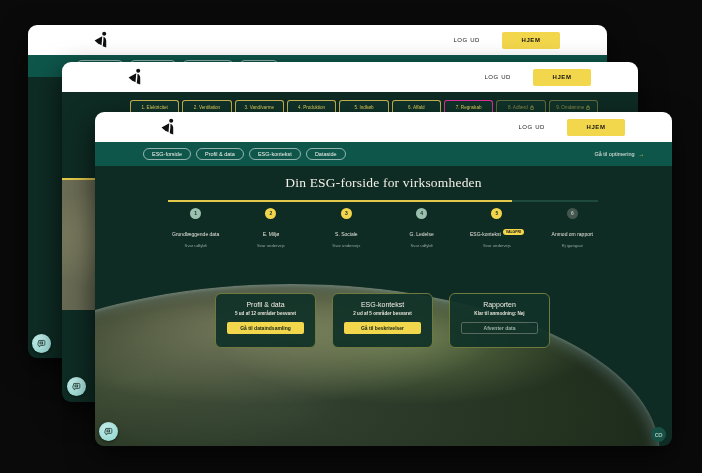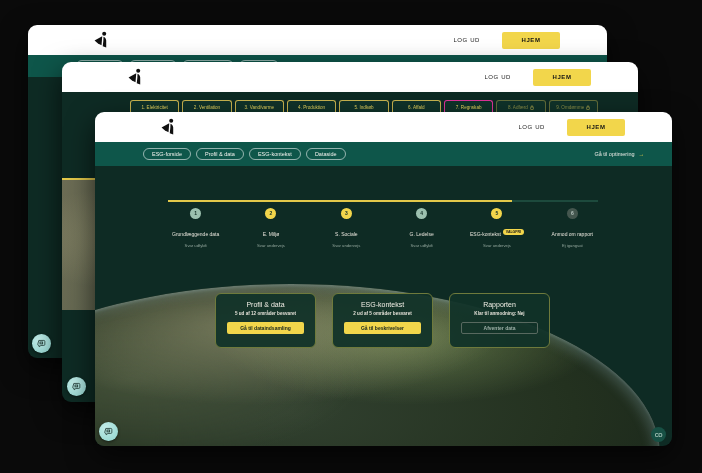--- a/index.html
+++ b/index.html
@@ -179,20 +179,21 @@
     <div class="win-nav nav24">
       <span class="pill">ESG-forside</span>
       <span class="pill">Profil &amp; data</span>
       <span class="pill">ESG-kontekst</span>
       <span class="pill">Dataside</span>
       <span class="nav-cta"><span>Gå til optimering</span><span class="nav-arrow">→</span></span>
     </div>
     <div class="win-content">
       <div class="earth"></div>
 
+      <div class="page-title">Din ESG-forside for virksomheden</div>
 
       <div class="progress">
         <div class="progress-fill" style="width:80%"></div>
       </div>
 
       <div class="stepper">
         <div class="step">
           <div class="step-circle s-done">1</div>
           <div><span class="step-label">Grundlæggende data</span></div>
           <div class="step-status">Svar udfyldt</div>

